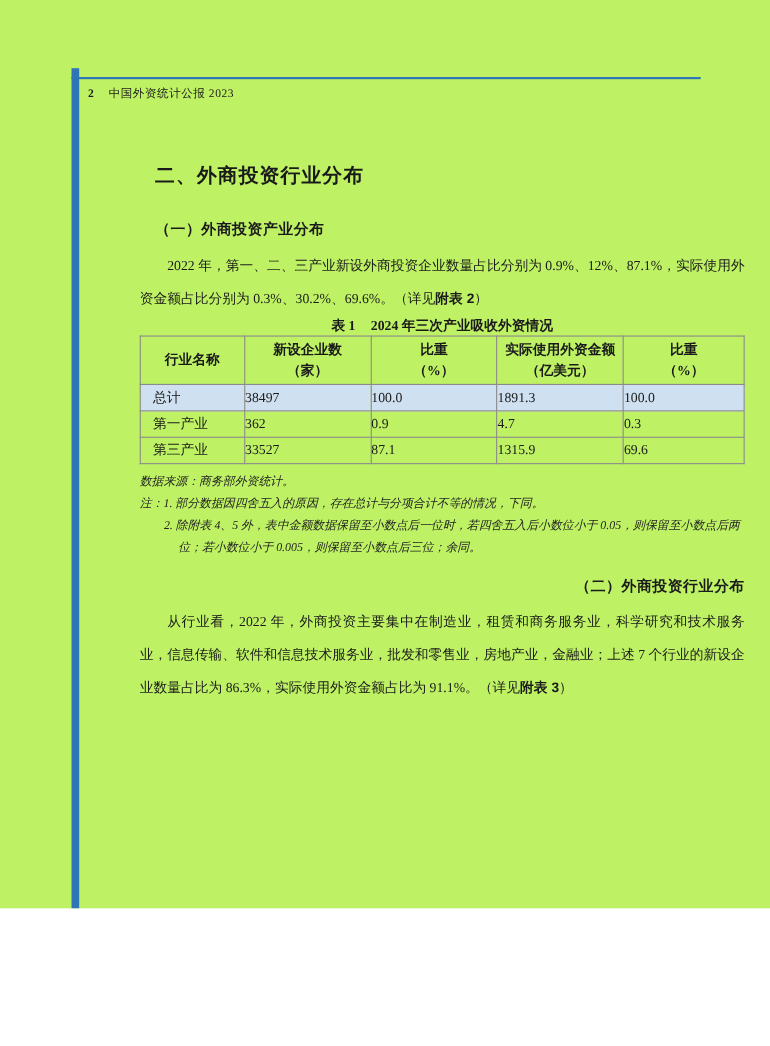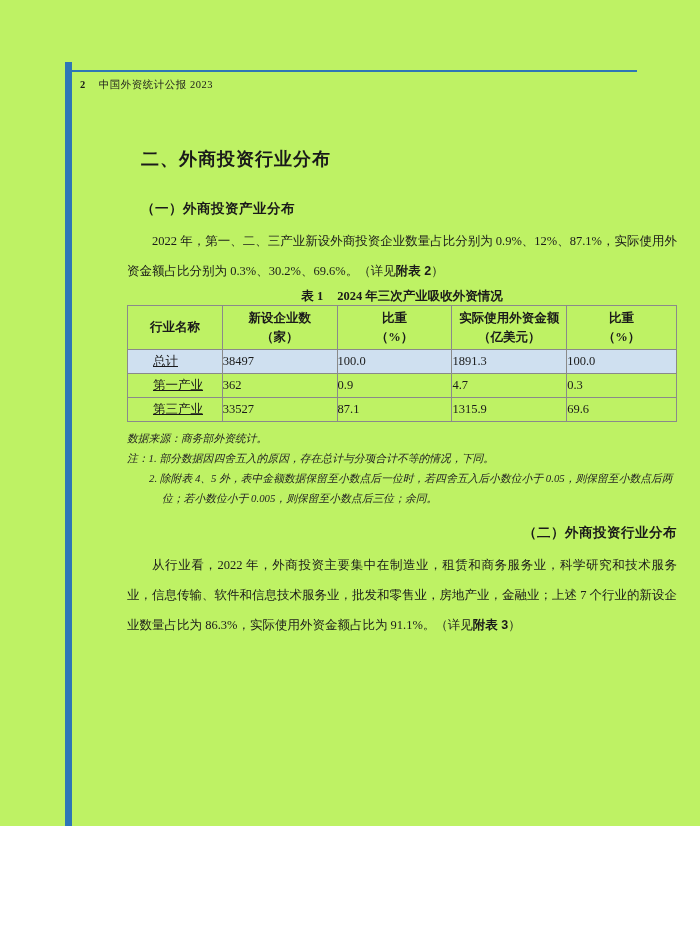--- a/index.html
+++ b/index.html
@@ -40,21 +40,21 @@
   .table-caption{
     text-align:center;font-weight:bold;font-size:12.5px;line-height:17px;margin-top:2px;
   }
   .table-caption .cap-label{margin-right:14px;}
   table.stats-table{width:100%;border-collapse:collapse;margin-top:0;font-size:12.5px;border-radius:10px;}
   .stats-table th,.stats-table td{border:1px solid var(--tborder);}
   .stats-table thead th{
     height:44px;text-align:center;vertical-align:middle;font-weight:bold;line-height:19px;
   }
   .stats-table tbody td{height:24px;vertical-align:middle;}
-  .stats-table td.name{text-align:left;padding-left:25px;text-decoration:underline;}
+  .stats-table td.name{text-align:left;padding-left:11px;}
   .stats-table td.num{text-align:left;padding-right:26px;font-variant-numeric:tabular-nums;}
   .stats-table td.num.last{padding-right:15px;}
   .stats-table tr.hl td{background:var(--row-hl);}
   col.c0{width:95px;}col.c1{width:115px;}col.c2{width:115px;}col.c3{width:115px;}col.c4{width:110px;}
   .table-notes{margin-top:6px;font-size:10.8px;line-height:20px;font-style:italic;color:#222;font-family:Liberation Serif, serif;}
   .note-second{margin-left:22px;padding-left:13px;text-indent:-13px;}
   .sub2-heading{margin-top:16px !important;text-align:right;}
 </style>
 </head>
 <body>

